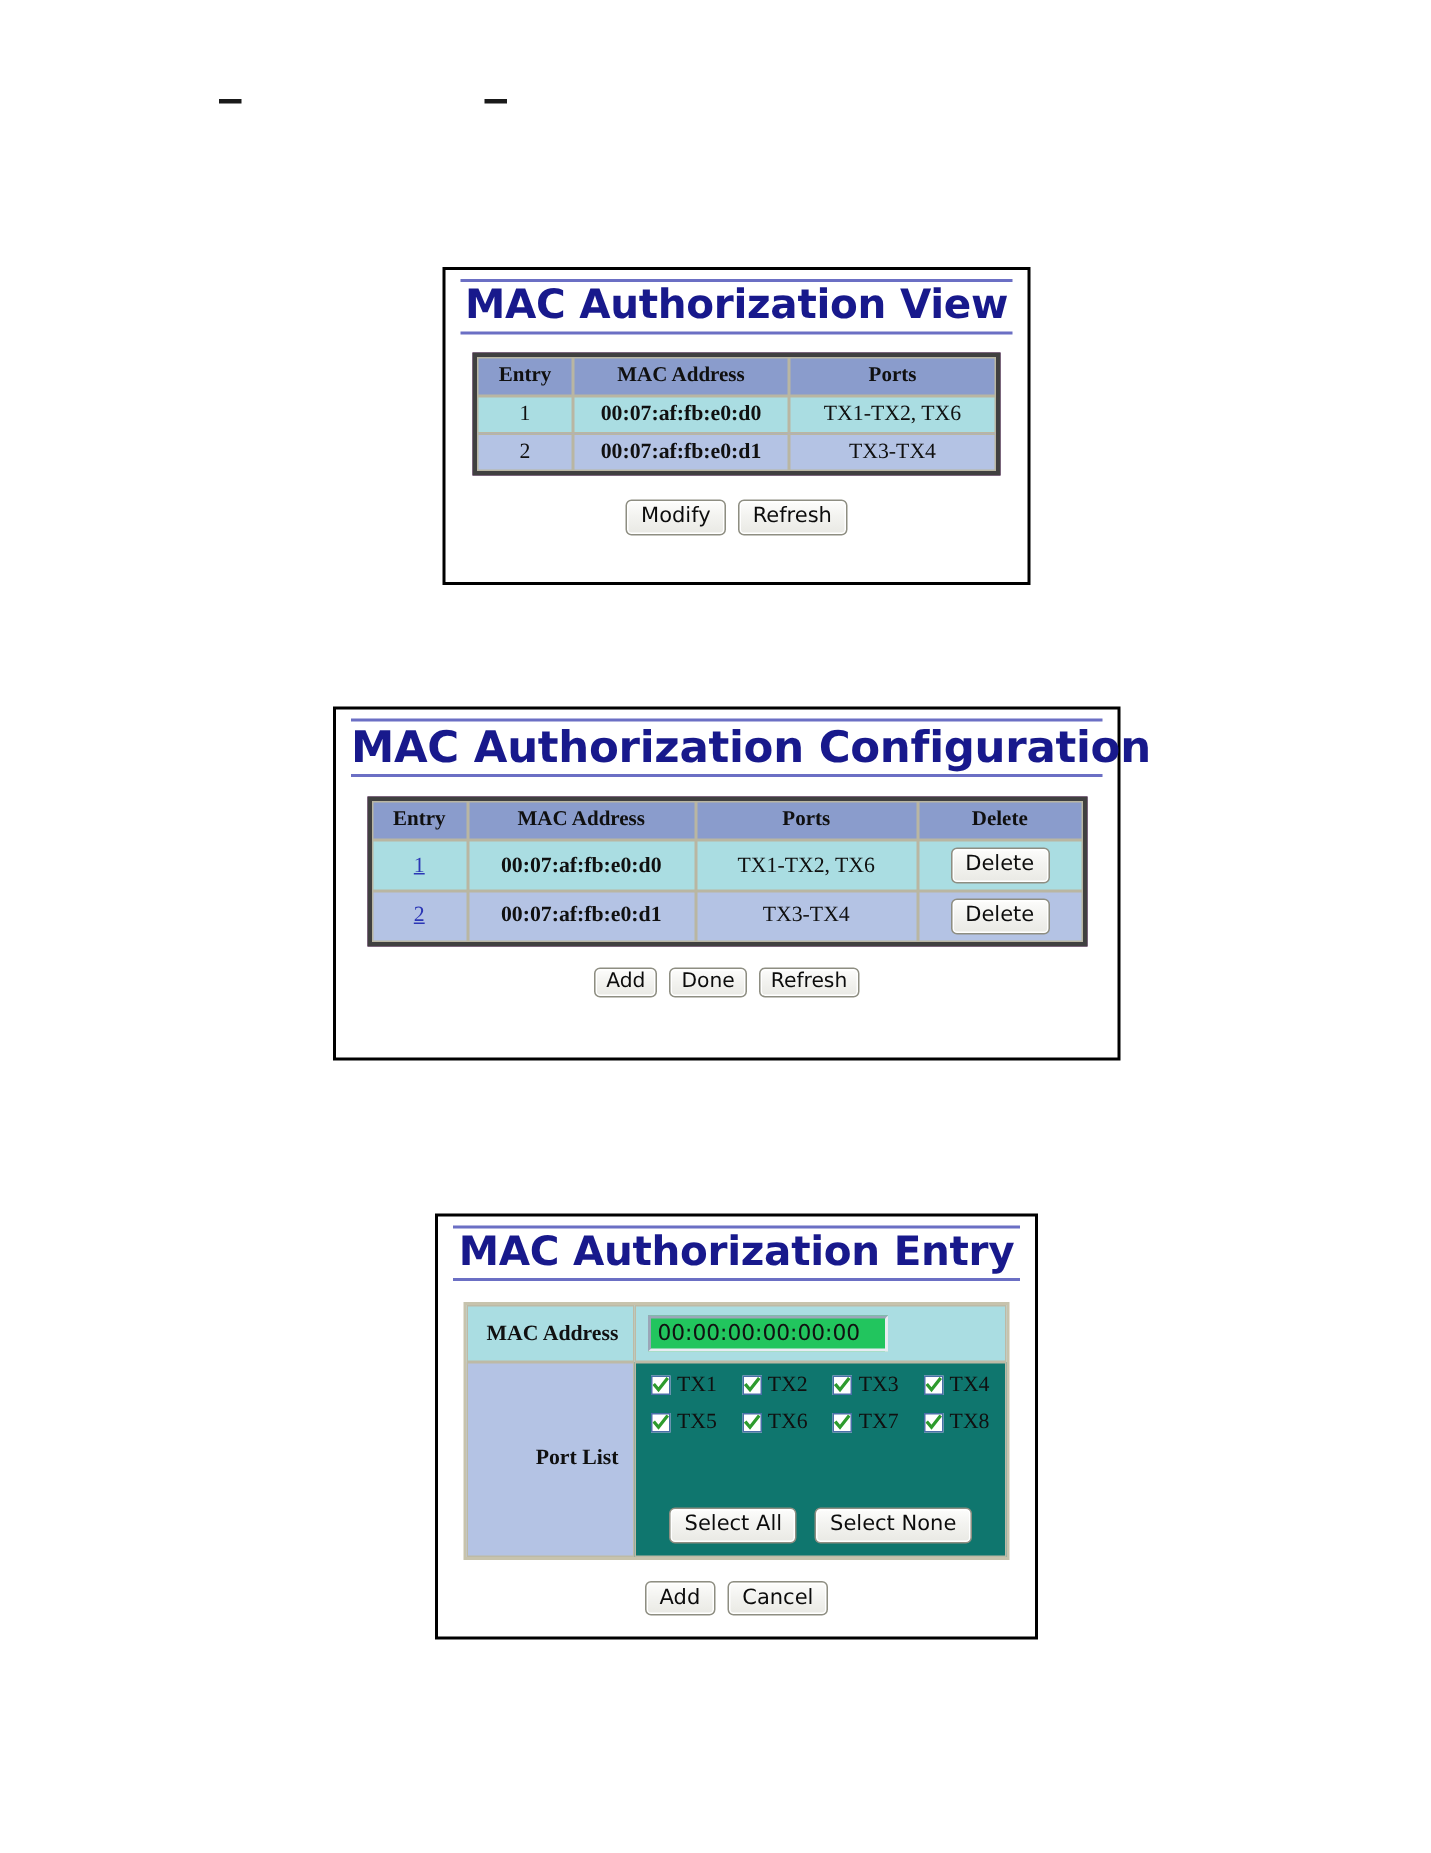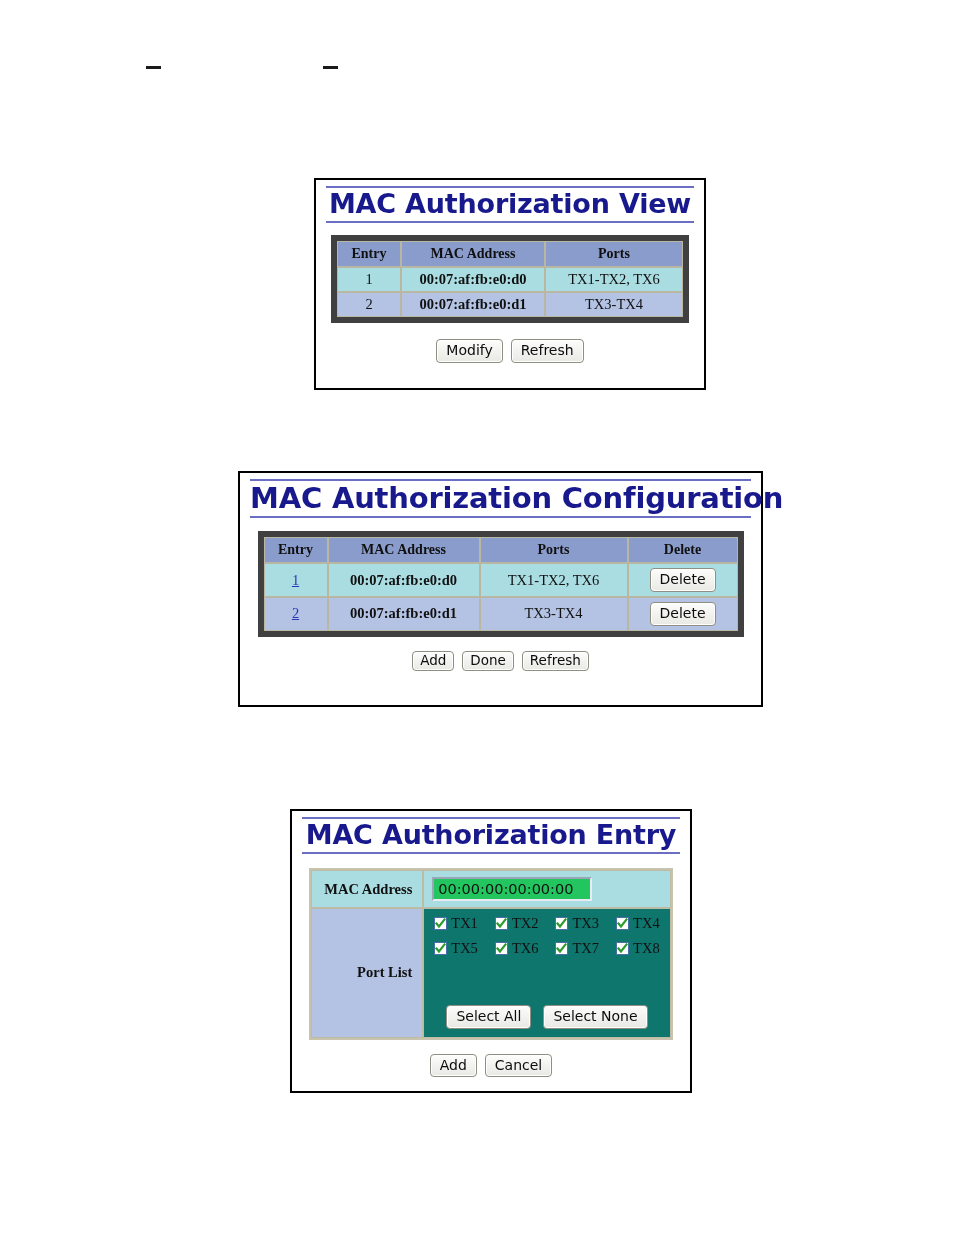--- a/index.html
+++ b/index.html
@@ -25,22 +25,22 @@
   #dash-left  { left: 146px; top: 66px; width: 15px; }
   #dash-right { left: 323px; top: 66px; width: 15px; }
 
   
   .panel {
     position: absolute;
     box-sizing: border-box;
     border: 2px solid #000000;
     background: #ffffff;
   }
-  #panel-view   { left: 295px; top: 178px;  width: 392px; height: 212px; margin-left: 19px; }
-  #panel-config { left: 238px; top: 471px;  width: 525px; height: 236px; }
+  #panel-view   { left: 295px; top: 178px;  width: 392px; height: 212px; }
+  #panel-config { left: 222px; top: 471px;  width: 525px; height: 236px; }
   #panel-entry  { left: 290px; top: 809px;  width: 402px; height: 284px; }
 
   .panel-inner {
     padding: 6px 10px 0 10px;
   }
 
   
   .panel-title {
     font-family: "DejaVu Sans", sans-serif;
     font-weight: bold;
@@ -57,21 +57,21 @@
   #panel-config .panel-title { font-size: 29px; }
   #panel-entry  .panel-title { font-size: 27px; }
 
   
   .grid-wrap { display: flex; justify-content: center; }
 
   table.grid {
     border-collapse: separate;
     border-spacing: 0;
     margin: 0 auto;
-    border: 6px solid #404040;
+    border: 3px solid #404040;
     background: #701a75;
     font-family: "Liberation Serif", serif;
   }
   table.grid th,
   table.grid td {
     border: 1px solid #b9b6a2;
     padding: 3px 9px;
     text-align: center;
     vertical-align: middle;
     font-size: 14.5px;

